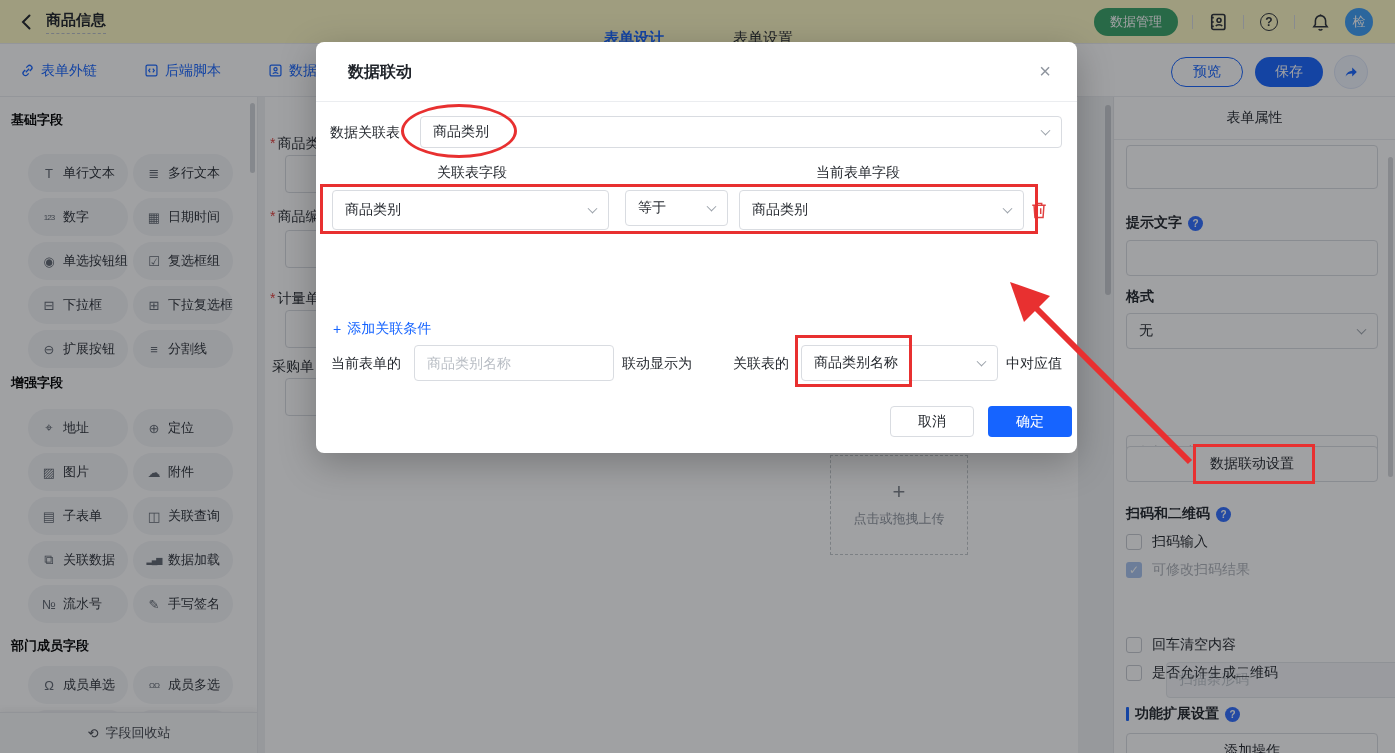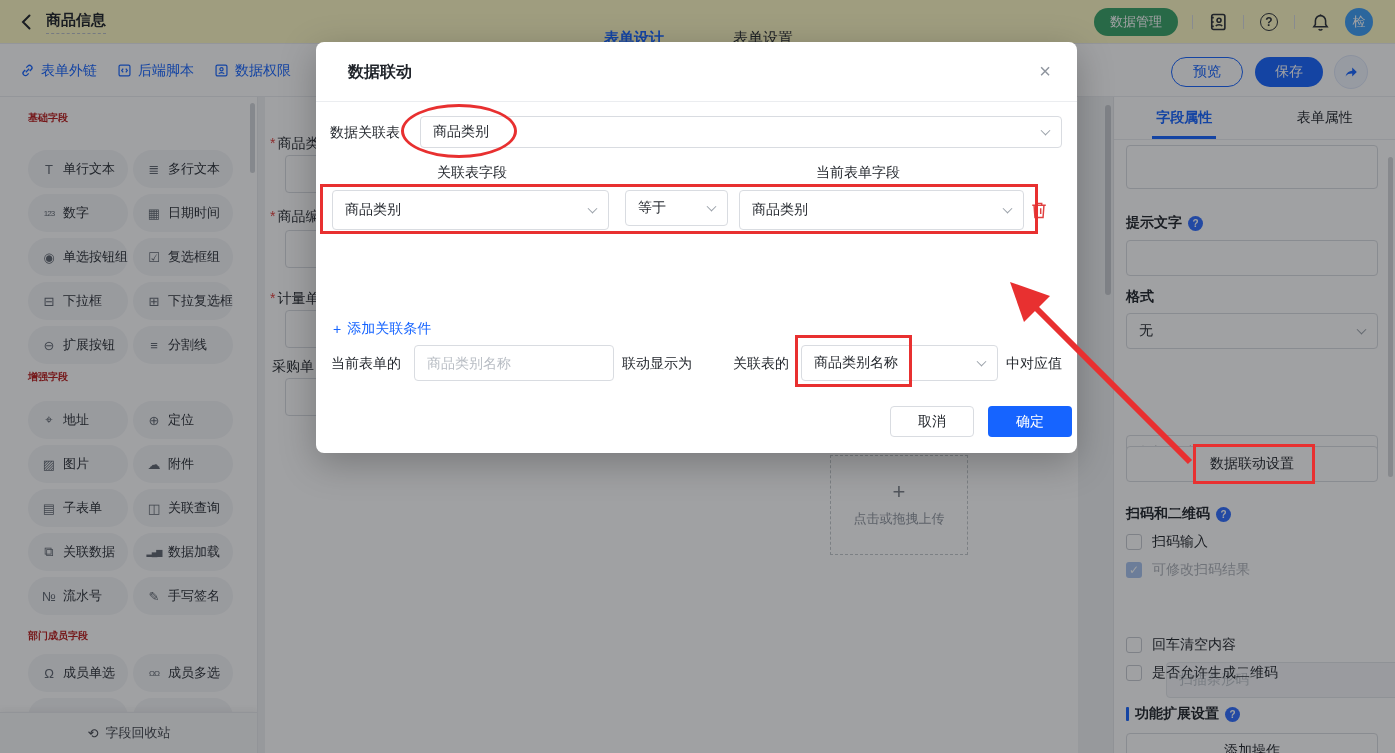--- a/index.html
+++ b/index.html
@@ -17,28 +17,28 @@
   .tb-tab.t1 { left:604px; color:#1664ff; font-weight:bold; }
   .tb-tab.t2 { left:733px; color:#1f2329; }
   .tb-right { position:absolute; right:22px; top:8px; height:28px; display:flex; align-items:center; gap:14px; }
   .pill-green { height:28px; padding:0 16px; border-radius:14px; background:#38a266; color:#fff; font-size:13px; display:flex; align-items:center; cursor:pointer; }
   .vsep { width:1px; height:14px; background:#d8dbe0; }
   .icon-btn { width:22px; height:22px; display:flex; align-items:center; justify-content:center; cursor:pointer; color:#2a2f36; }
   .help-circle { width:18px; height:18px; border:1.5px solid #2a2f36; border-radius:50%; font-size:12px; font-weight:bold; display:flex; align-items:center; justify-content:center; }
   .avatar { width:28px; height:28px; border-radius:50%; background:#3d9df5; color:#fff; font-size:13px; display:flex; align-items:center; justify-content:center; cursor:pointer; }
   
   .toolbar { position:absolute; left:0; top:44px; width:1395px; height:53px; background:#fff; border-bottom:1px solid #ebedf0; z-index:1; }
-  .tool-links { position:absolute; left:20px; top:0; height:53px; display:flex; align-items:center; gap:20px; }
+  .tool-links { position:absolute; left:20px; top:0; height:53px; display:flex; align-items:center; gap:47px; }
   .tool-link { display:flex; align-items:center; gap:6px; color:#1664ff; font-size:14px; cursor:pointer; }
   .btn-preview { position:absolute; left:1171px; top:13px; width:72px; height:30px; border:1px solid #1664ff; color:#1664ff; border-radius:15px; background:#fff; font-size:14px; display:flex; align-items:center; justify-content:center; cursor:pointer; }
   .btn-save { position:absolute; left:1255px; top:13px; width:68px; height:30px; background:#1664ff; color:#fff; border-radius:15px; font-size:14px; display:flex; align-items:center; justify-content:center; cursor:pointer; }
   .btn-share { position:absolute; left:1334px; top:11px; width:34px; height:34px; border-radius:50%; background:#f1f5fe; border:1px solid #dde6f8; display:flex; align-items:center; justify-content:center; cursor:pointer; }
   
   .sidebar { position:absolute; left:0; top:97px; width:258px; height:656px; background:#fff; border-right:1px solid #e8eaed; overflow:hidden; z-index:1; }
-  .sec-title { font-size:10px; font-weight:bold; color:#b91c1c; padding-left:28px; }
+  .sec-title { font-size:13px; font-weight:bold; color:#000000; padding-left:11px; }
   .st1 { padding-top:14px; padding-bottom:25px; }
   .st2 { padding-top:6px;  padding-bottom:17px; }
   .st3 { padding-top:14px; padding-bottom:11px; }
   .pill-grid { display:grid; grid-template-columns:100px 100px; column-gap:5px; row-gap:6px; padding-left:28px; }
   .fpill { height:38px; border-radius:19px; background:#f4f5f7; display:flex; align-items:center; gap:6px; padding-left:13px; font-size:13px; color:#2a2f36; cursor:grab; overflow:hidden; white-space:nowrap; }
   .fpill .g { width:16px; text-align:center; color:#5f6670; font-size:13px; flex:none; }
   .fpill .g.sm { font-size:8px; letter-spacing:-1px; }
   .sb-scroll { position:absolute; right:2px; top:6px; width:5px; height:70px; border-radius:3px; background:#d3d6da; }
   .recycle { position:absolute; left:0; bottom:0; width:258px; height:41px; background:#f7f8f9; border-top:1px solid #e8eaed; box-shadow:0 -3px 6px rgba(31,35,41,.05); display:flex; align-items:center; justify-content:center; gap:7px; font-size:13px; color:#42464d; cursor:pointer; z-index:2; }
   
@@ -292,21 +292,20 @@
       <div class="upload">
         <div class="plus">+</div>
         <div class="utext">点击或拖拽上传</div>
       </div>
     </div>
     <div class="cv-scroll"></div>
   </div>
 
   <div class="panel">
     <div class="ptabs">
-      <div class="ptab active">字段属性</div>
       <div class="ptab">表单属性</div>
     </div>
     <div class="p-abs p-box" style="top:48px; height:44px;"></div>
     <div class="p-abs p-label" style="top:117px">
       <span>提示文字</span>
       <span class="qmark">?</span>
     </div>
     <div class="p-abs p-box" style="top:143px; height:36px;"></div>
     <div class="p-abs p-label" style="top:191px">格式</div>
     <div class="p-abs sel" style="top:216px; height:36px;">

